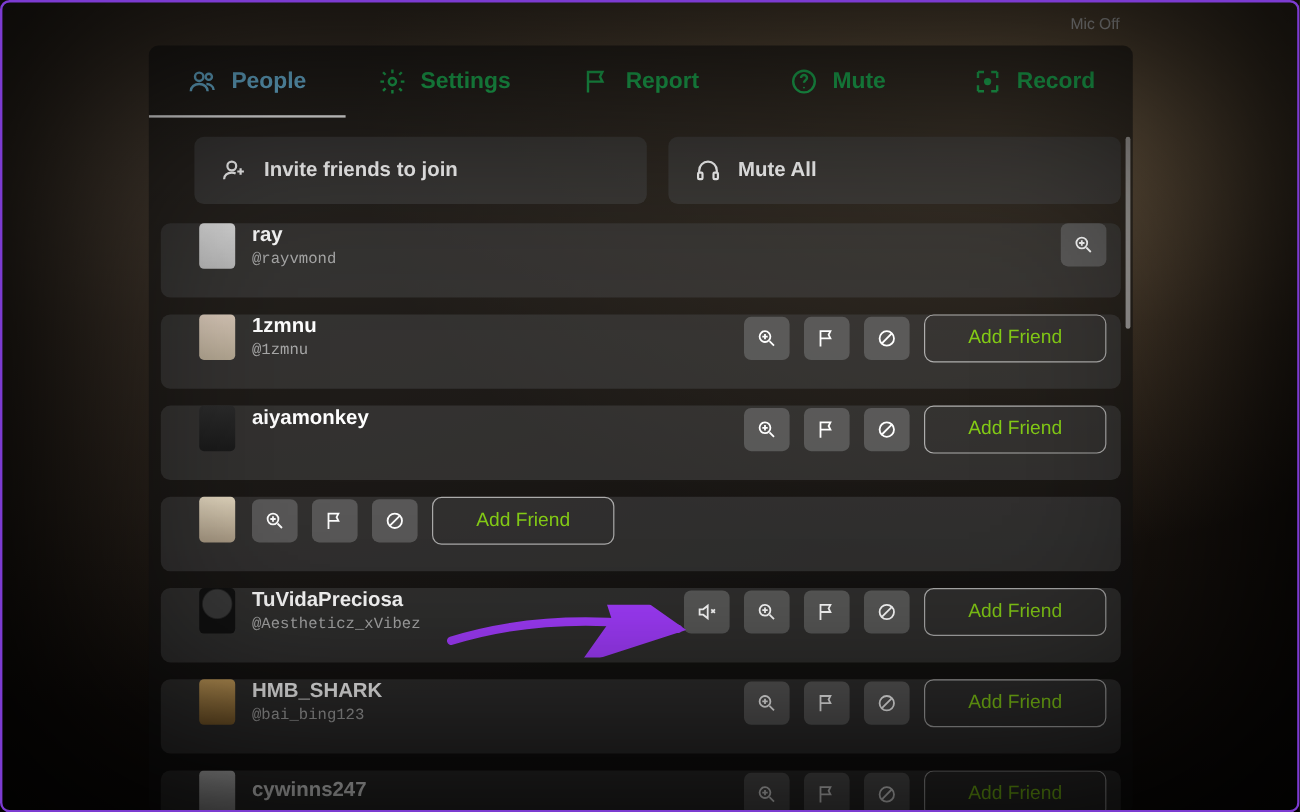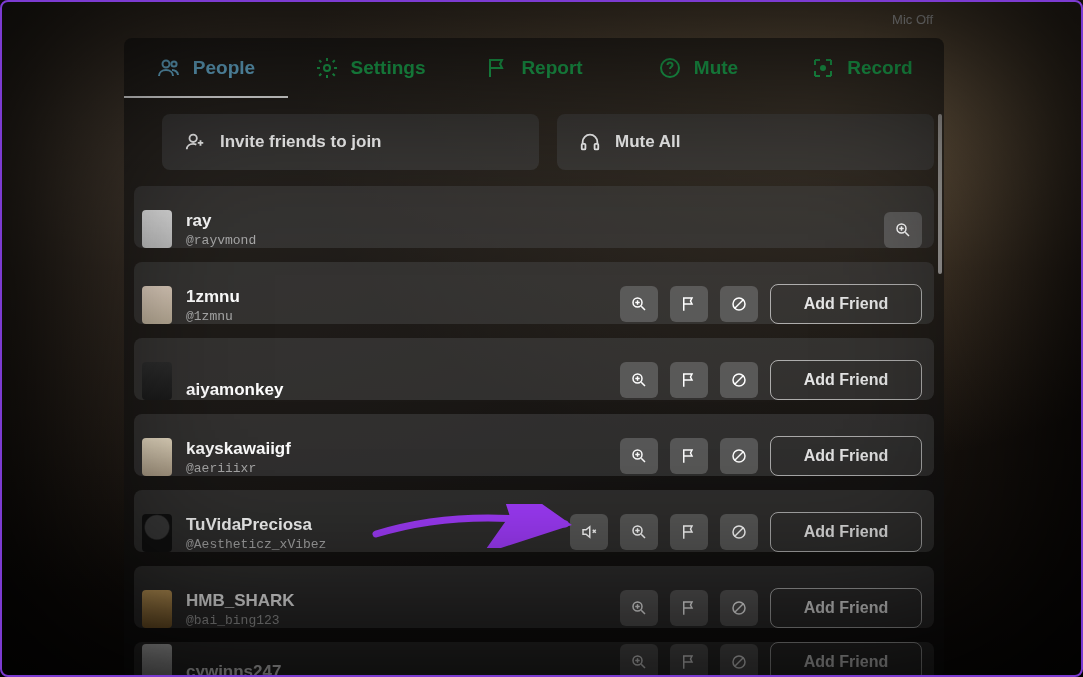--- a/index.html
+++ b/index.html
@@ -119,22 +119,22 @@
   cursor: pointer;
 }
 .action-btn .icon { width: 22px; height:22px; display:flex; align-items:center; justify-content:center;}
 
 .player-list { display: flex; flex-direction: column; gap: 14px; }
 .player-card {
   background: rgba(70,70,70,0.55);
   border-radius: 8px;
   height: 62px;
   display: flex;
-  align-items: flex-end;
-  padding: 0 12px 0 8px;
+  align-items: flex-start;
+  padding: 0 12px 0 32px;
   gap: 14px;
 }
 .avatar {
   width: 30px;
   height: 38px;
   border-radius: 4px;
   background: #3a3a3a;
   display: flex;
   align-items: center;
   justify-content: center;
@@ -152,23 +152,23 @@
   display:flex; align-items:center; justify-content:center;
   cursor:pointer;
   color:#fff;
 }
 .icon-btn svg { stroke: #fff; fill:none; stroke-width:2; }
 .friend-btn {
   width: 150px; height: 38px;
   border: 1px solid rgba(255,255,255,0.6);
   border-radius: 8px;
   background: transparent;
-  color:#e5e5e5;
+  color:#84cc16;
   font-size: 16px;
-  font-weight: 700;
+  font-weight: 400;
   display:flex; align-items:center; justify-content:center;
   cursor:pointer;
 }
 
 
 .arrow-svg {
   position: absolute;
   top: 504px;
   left: 370px;
   width: 210px;
@@ -342,24 +342,20 @@
                 <circle cx="12" cy="12" r="8"></circle>
                 <path d="M6 18L18 6"></path>
               </svg>
             </div>
           <div class="friend-btn">Add Friend</div>
         </div>
       </div>
 
       <div class="player-card">
         <div class="avatar av-kays"></div>
-        <div class="names">
-          <span class="display-name">kayskawaiigf</span>
-          <span class="handle">@aeriiixr</span>
-        </div>
         <div class="btn-group">
           <div class="icon-btn">
               <svg viewBox="0 0 24 24" width="18" height="18">
                 <circle cx="10" cy="10" r="6"></circle>
                 <path d="M15 15l5 5M10 7v6M7 10h6"></path>
               </svg>
             </div>
           <div class="icon-btn">
               <svg viewBox="0 0 24 24" width="18" height="18">
                 <path d="M5 3v18M5 4h11l-2 4 2 4H5"></path>

